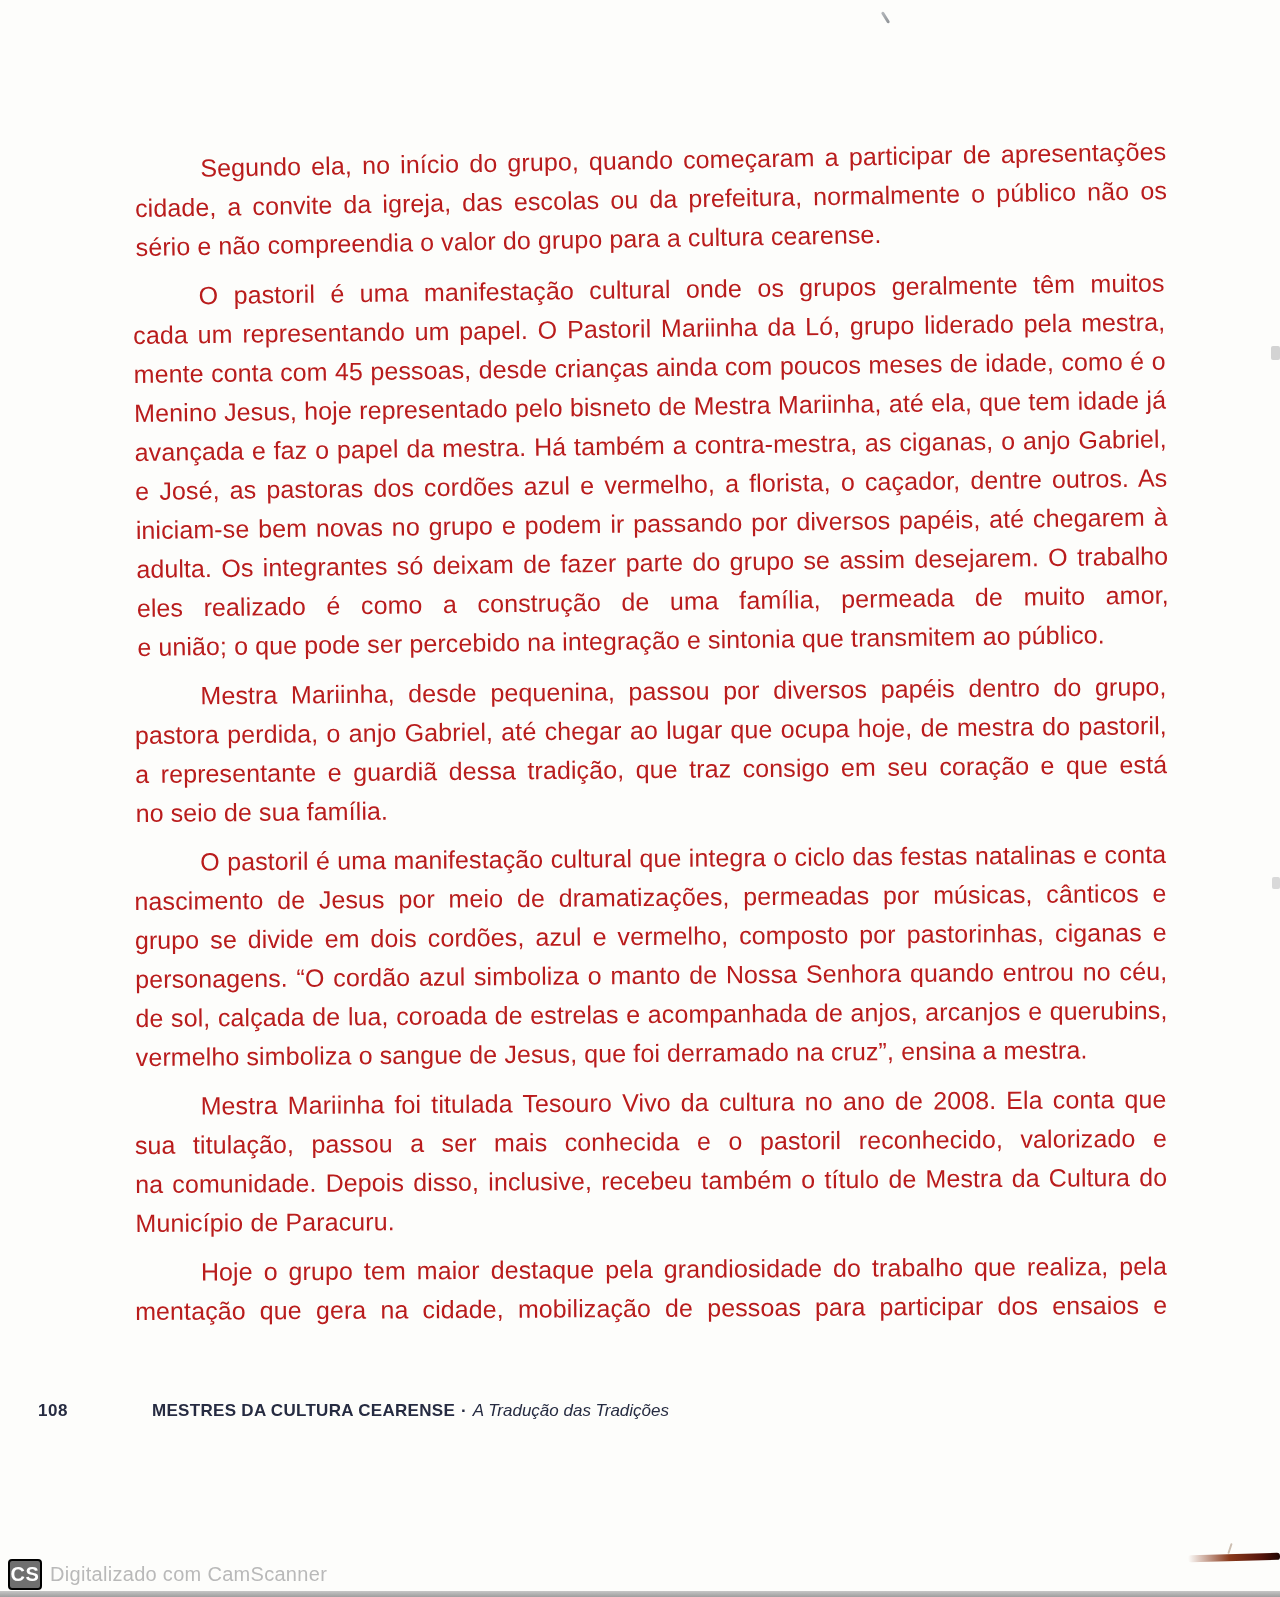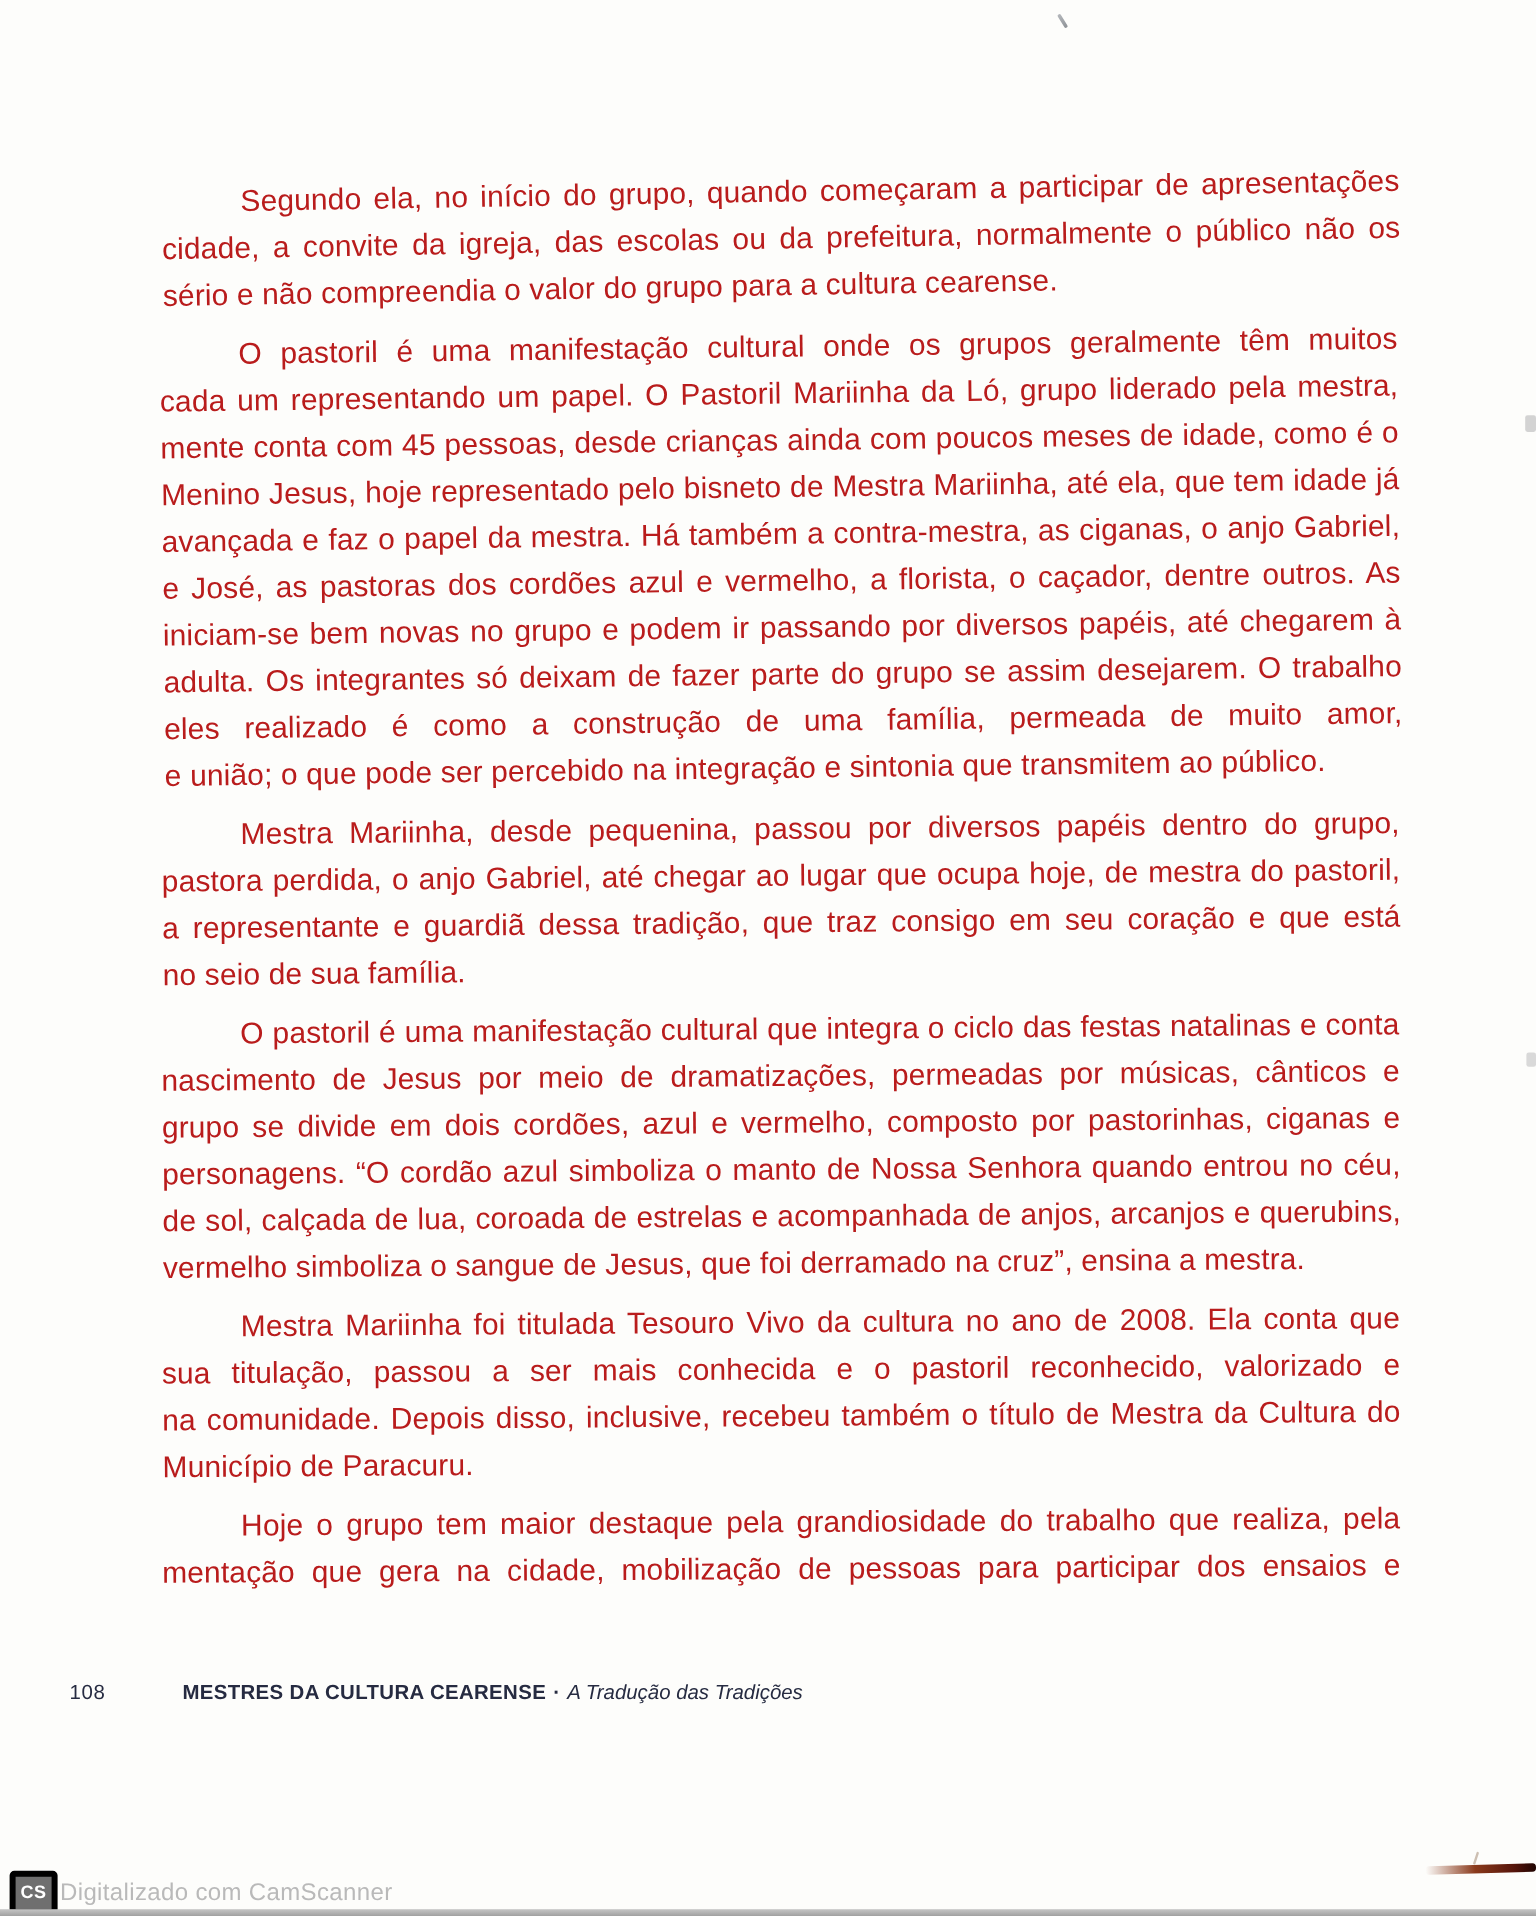--- a/index.html
+++ b/index.html
@@ -40,21 +40,21 @@
   .line.unjust { text-align-last: left; }
 
   
   .footer {
     position: absolute; left: 0; top: 1401px; width: 100%;
     color: #262b41;
     filter: blur(0.2px);
   }
   .footer .pagenum {
     position: absolute; left: 38px; top: 0;
-    font-size: 17px; font-weight: normal; letter-spacing: 0.5px; margin-left: 20px;
+    font-size: 17px; font-weight: bold; letter-spacing: 0.5px;
   }
   .footer .runline { position: absolute; left: 152px; top: 0; white-space: nowrap; }
   .footer .series { font-size: 17px; font-weight: bold; letter-spacing: 0.3px; }
   .footer .sep { font-size: 17px; font-weight: bold; padding: 0 6px; }
   .footer .vol { font-size: 17px; font-style: italic; font-weight: 500; }
 
   
   .top-tick {
     position: absolute; left: 884px; top: 11px;
     width: 3px; height: 13px;
@@ -89,24 +89,24 @@
 
   
   .camscanner {
     position: absolute; left: 8px; top: 1559px;
     display: flex; align-items: center;
   }
   .cs-badge-wrap { width: 32px; }
   .cs-badge {
     width: 30px; height: 27px;
     background: #6f6f6f;
-    border: 5px solid #000000;
+    border: 2px solid #000000;
     border-radius: 4px;
     color: #ffffff;
-    font-size: 15px; font-weight: bold;
+    font-size: 20px; font-weight: bold;
     display: flex; align-items: center; justify-content: center;
     letter-spacing: 0.5px;
   }
   .cs-flap {
     width: 24px; height: 6px;
     background: #a4a4a4;
     margin: 1px auto 0 auto;
     border-radius: 0 0 3px 3px;
   }
   .cs-caption {

